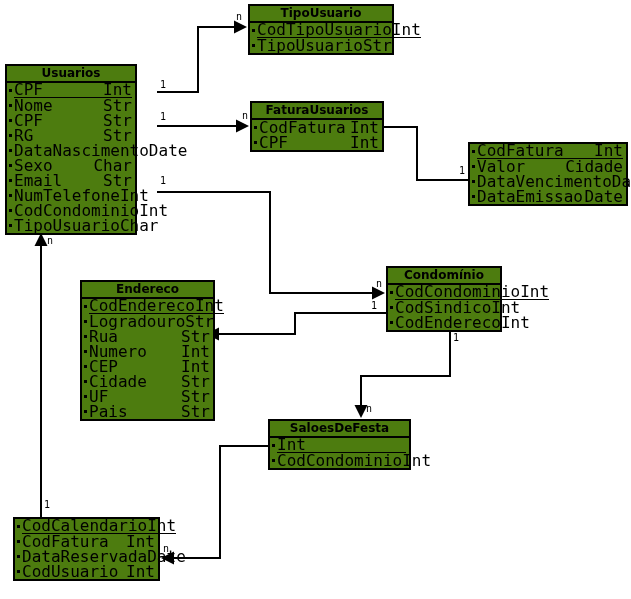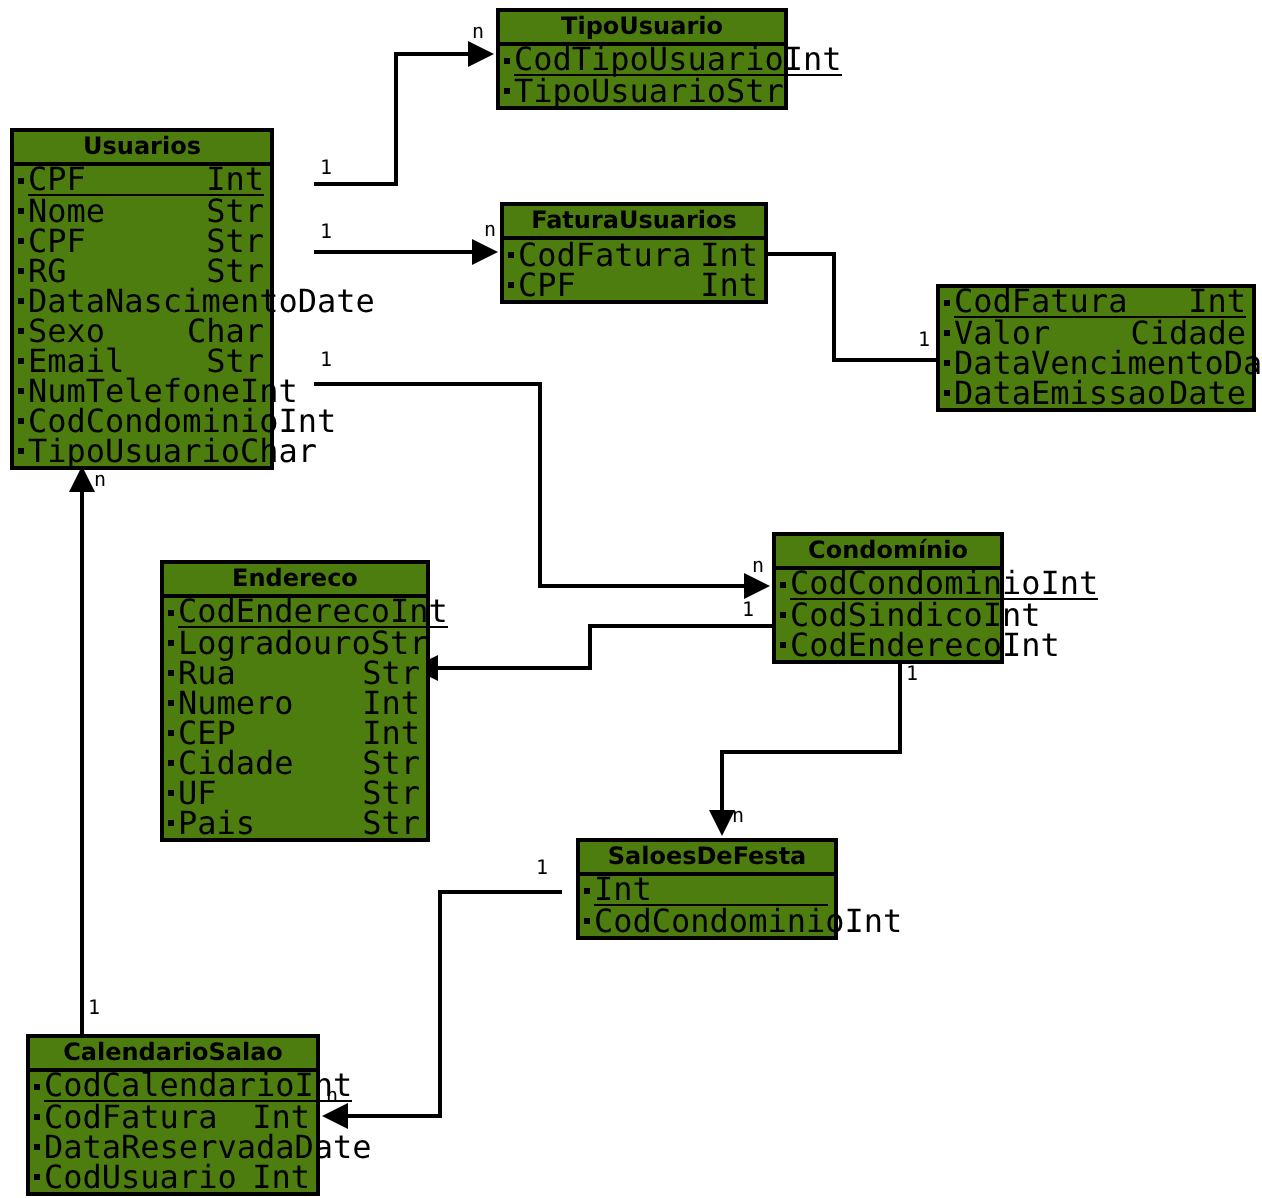--- a/index.html
+++ b/index.html
@@ -311,41 +311,40 @@
         <div class="field-row">
           <span class="bullet"></span>
           <span class="fwrap">
             <span class="fname">CodEndereco</span>
             <span class="ftype">Int</span>
           </span>
         </div>
       </div>
   </div>
 
-  <div class="entity" style="left:288px;top:419px;width:131px">
+  <div class="entity" style="left:268px;top:419px;width:143px">
     <div class="entity-title">SaloesDeFesta</div>
     <div class="entity-fields">
         <div class="field-row pk">
           <span class="bullet"></span>
           <span class="fwrap">
             <span class="ftype">Int</span>
           </span>
         </div>
         <div class="field-row">
           <span class="bullet"></span>
           <span class="fwrap">
             <span class="fname">CodCondominio</span>
             <span class="ftype">Int</span>
           </span>
         </div>
       </div>
   </div>
 
   <div class="entity" style="left:13px;top:517px;width:147px">
-    <div class="entity-title">CalendarioSalao</div>
     <div class="entity-fields">
         <div class="field-row pk">
           <span class="bullet"></span>
           <span class="fwrap">
             <span class="fname">CodCalendario</span>
             <span class="ftype">Int</span>
           </span>
         </div>
         <div class="field-row">
           <span class="bullet"></span>

